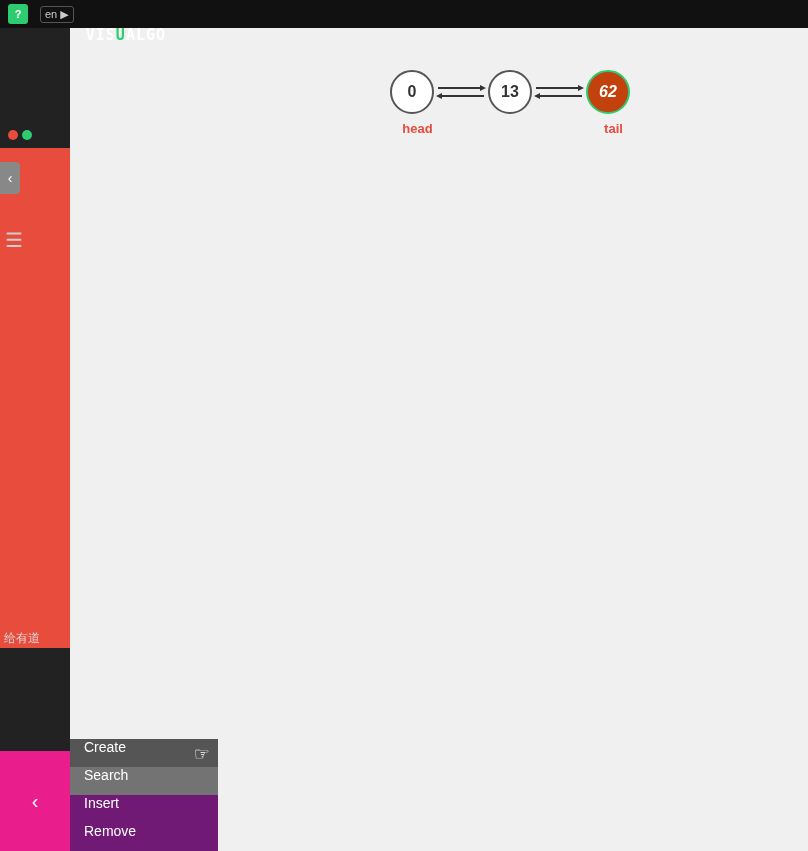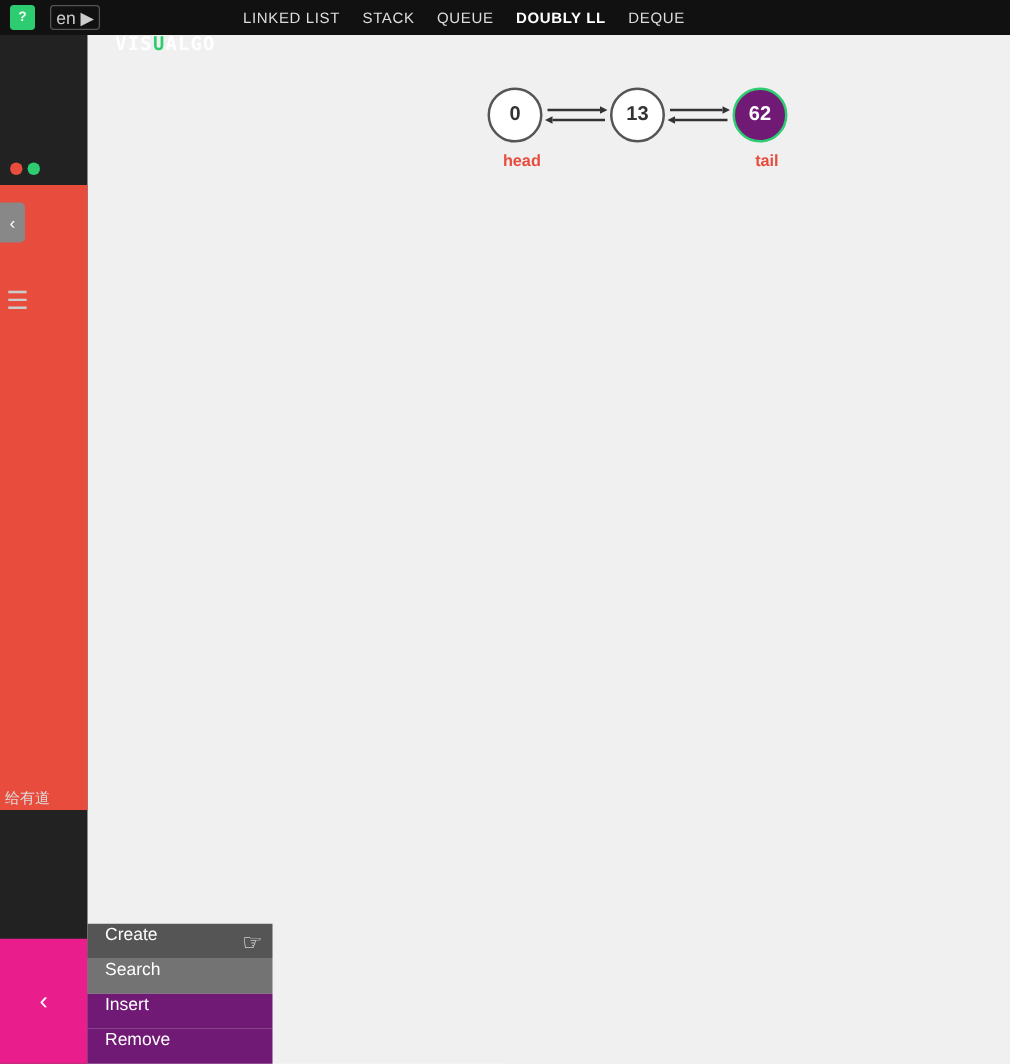--- a/index.html
+++ b/index.html
@@ -18,21 +18,21 @@
       z-index: 100;
     }
     .nav-logo-icon {
       width: 20px; height: 20px;
       background: #2ecc71;
       border-radius: 3px;
       display: flex; align-items: center; justify-content: center;
       color: #fff; font-size: 11px; font-weight: bold;
     }
     .nav-lang {
-      color: #ccc; font-size: 14px;
+      color: #ccc; font-size: 11px;
       border: 1px solid #555;
       padding: 1px 4px;
       border-radius: 3px;
       cursor: pointer;
     }
     .nav-brand {
       color: #fff;
       font-size: 15px;
       font-weight: bold;
       letter-spacing: 1px;
@@ -158,23 +158,24 @@
       width: 44px; height: 44px;
       border-radius: 50%;
       border: 2px solid #555;
       background: #fff;
       display: flex; align-items: center; justify-content: center;
       font-size: 16px; font-weight: bold;
       color: #333;
       position: relative;
     }
     .node-circle.tail {
-      background: #701a75;
+      background: #c2410c;
       border-color: #2ecc71;
       color: #fff;
+      font-style: italic;
     }
     .node-label {
       position: absolute;
       bottom: -22px;
       left: 50%;
       transform: translateX(-50%);
       color: #e74c3c;
       font-size: 13px;
       font-weight: bold;
       white-space: nowrap;
@@ -237,27 +238,20 @@
 <div id="navbar">
   <div class="nav-logo-icon">
     <span>?</span>
   </div>
   <div class="nav-lang">
     <span>en ▶</span>
   </div>
   <div class="nav-brand">
     <span class="vis">VIS</span><span style="color:#2ecc71">U</span><span>ALGO</span>
   </div>
-  <div class="nav-links">
-    <span class="nav-link">LINKED LIST</span>
-    <span class="nav-link">STACK</span>
-    <span class="nav-link">QUEUE</span>
-    <span class="nav-link active">DOUBLY LL</span>
-    <span class="nav-link">DEQUE</span>
-  </div>
 </div>
 
 <div id="left-sidebar">
   <div class="sidebar-dots">
     <div class="dot dot-red"></div>
     <div class="dot dot-green"></div>
   </div>
   <div class="sidebar-red-panel"></div>
   <div class="sidebar-arrow-left">‹</div>
   <div class="sidebar-text-icon">☰</div>

